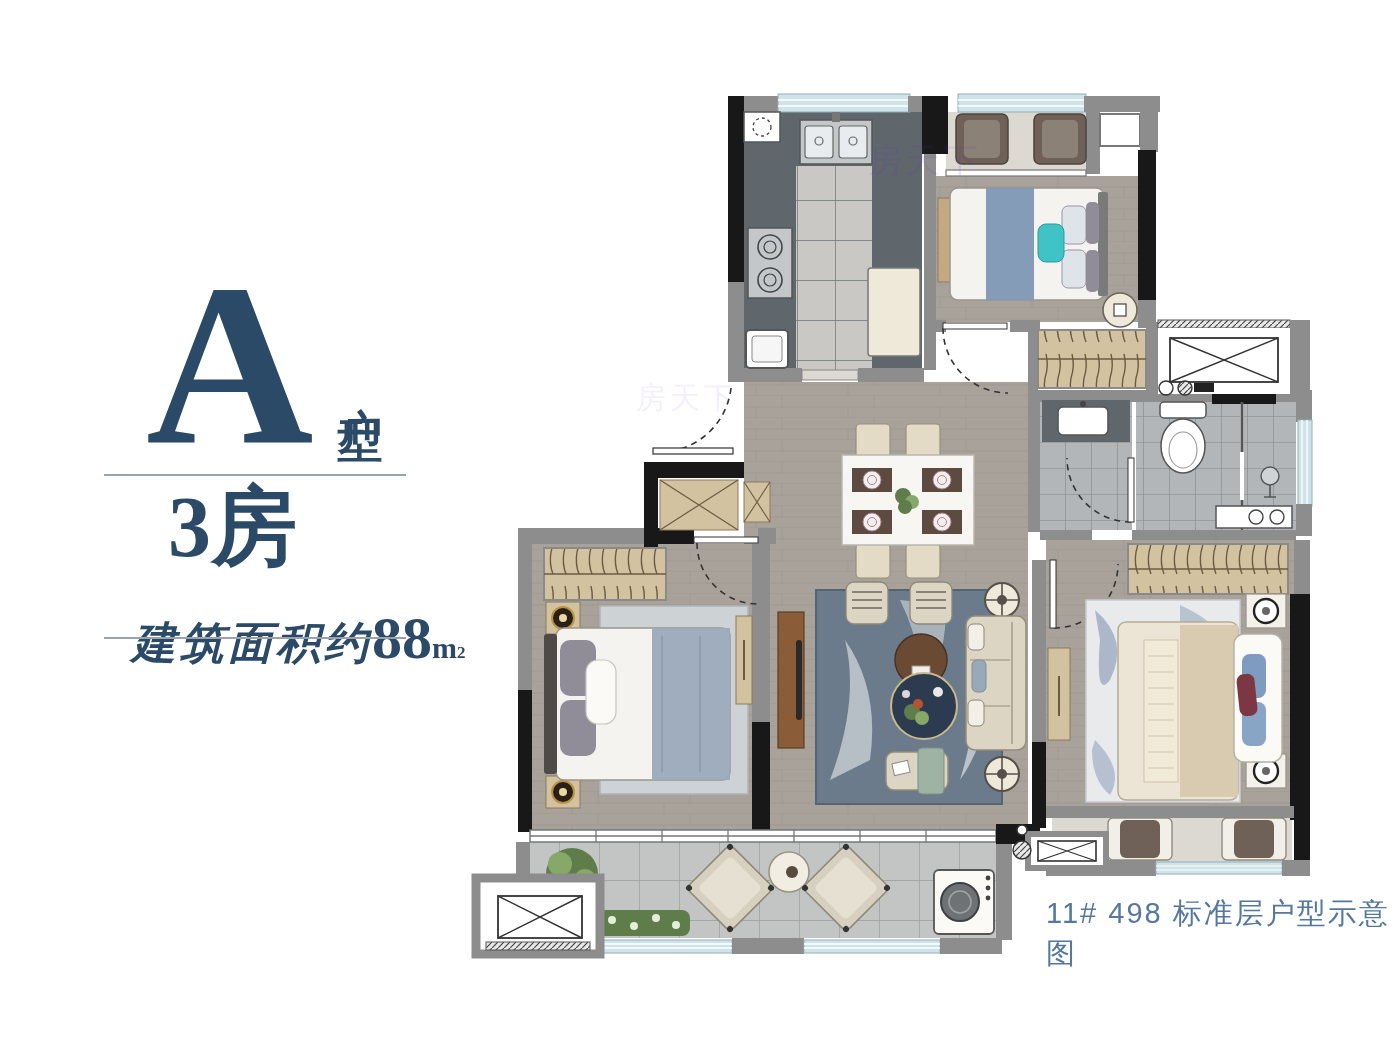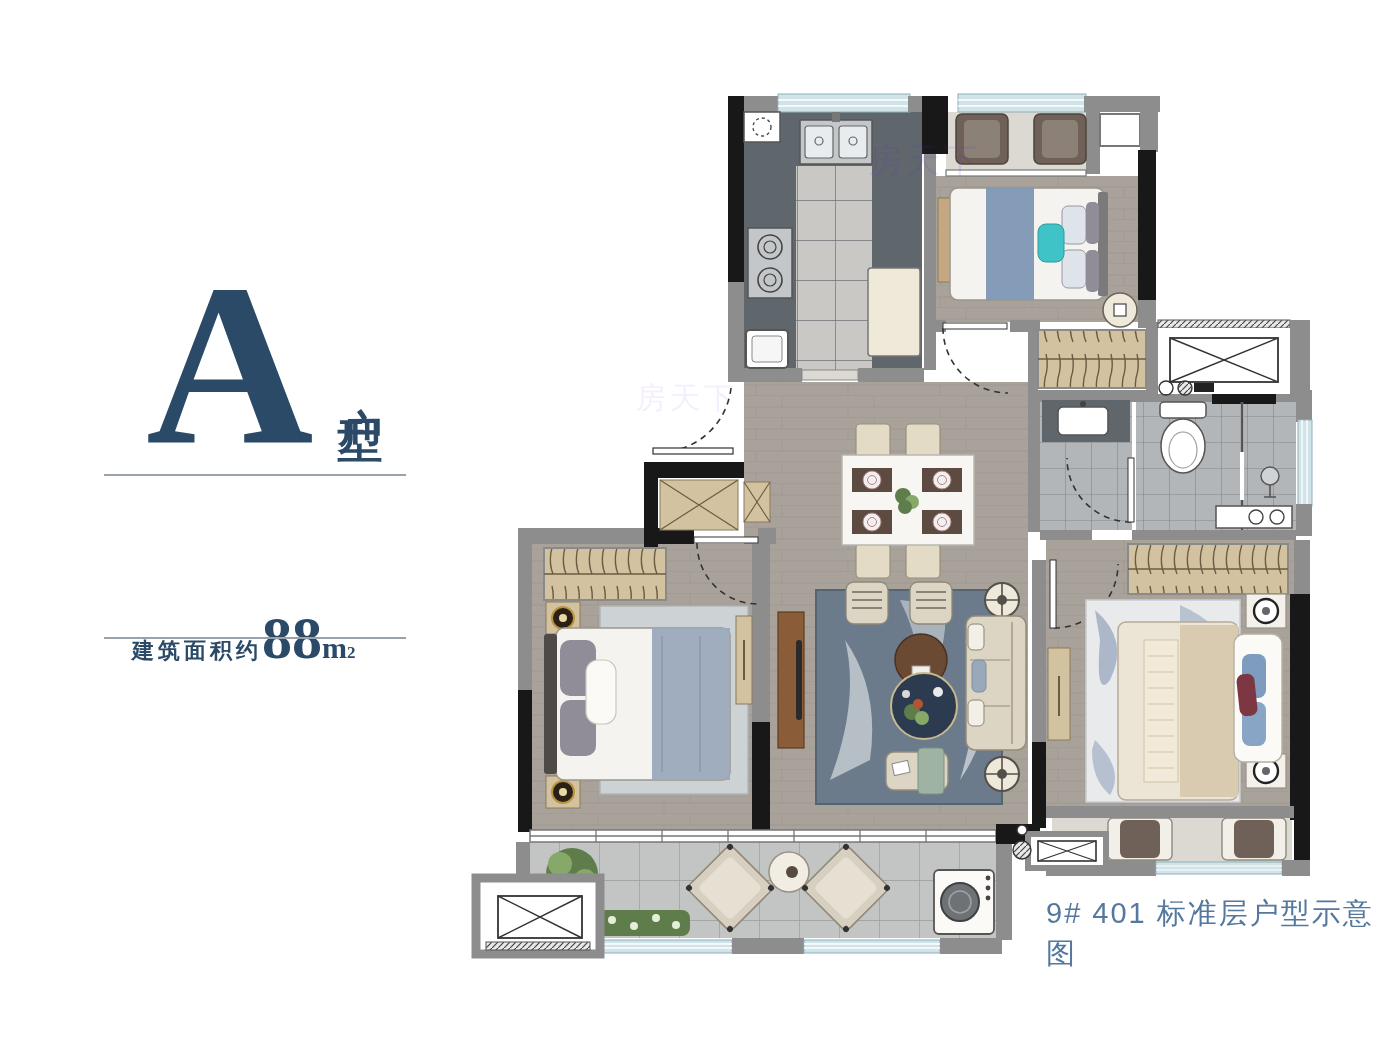--- a/index.html
+++ b/index.html
@@ -8,41 +8,42 @@
   .info{position:absolute;color:var(--accent);}
   .unit-letter{left:146px;top:248px;font-family:"Liberation Serif","DejaVu Serif",serif;
                font-size:232px;line-height:1;font-weight:bold;}
   .unit-label{left:330px;top:370px;font-family:"Liberation Serif","DejaVu Serif",serif;
               font-size:45px;writing-mode:vertical-rl;text-orientation:upright;
               letter-spacing:12px;font-weight:bold;}
   .rooms-label{left:168px;top:484px;font-family:"Liberation Serif","DejaVu Serif",serif;
                font-size:86px;font-weight:bold;line-height:1;}
   .area-line{left:132px;top:572px;display:flex;align-items:baseline;
              font-family:"Liberation Serif","DejaVu Serif",serif;font-weight:bold;}
-  .area-prefix{font-size:22px;letter-spacing:4px;}
+  .area-prefix{font-size:44px;letter-spacing:4px;font-style:italic;}
   .area-value{font-size:60px;line-height:1;margin-top:36px;}
   .area-unit{font-size:30px;}
   .area-sup{font-size:17px;vertical-align:super;}
   .divider{position:absolute;left:104px;width:302px;height:0;border-top:2px solid #9aa3ab;}
   .caption{position:absolute;left:1046px;top:894px;font-size:29px;letter-spacing:2px;
            color:var(--caption-color);}
   .watermark{position:absolute;color:#6d28d9;font-size:34px;letter-spacing:4px;opacity:.10;}
   svg{position:absolute;left:0;top:0;}
   .wg{fill:var(--wall-gray);} .wd{fill:var(--wall-dark);}
   .win{fill:var(--window);stroke:#8fb0ba;stroke-width:1;} .tan{fill:var(--tan);stroke:#8c7b5c;stroke-width:1;}
   .arc{stroke:#333;stroke-width:1.6;fill:none;stroke-dasharray:6 5;}
 </style>
 </head>
 <body>
 
 <div class="stage">
 
   <div class="info unit-letter">A</div>
   <div class="info unit-label">户型</div>
   <div class="divider" style="top:474px;"></div>
+  <div class="info rooms-label">3房</div>
   <div class="info area-line">
     <span class="area-prefix">建筑面积约</span>
       <span class="area-value">88</span>
       <span class="area-unit">m</span>
       <span class="area-sup">2</span>
   </div>
   <div class="divider" style="top:637px;"></div>
 
   <svg width="1400" height="1051" viewBox="0 0 1400 1051">
     <defs>
@@ -475,14 +476,14 @@
       <rect x="1038" y="841" width="58" height="20" fill="none" stroke="#333" stroke-width="1.6"></rect>
       <path d="M1038 841 L1096 861 M1038 861 L1096 841" stroke="#333" stroke-width="1.2"></path>
       <circle cx="1022" cy="850" r="9" fill="url(#hatch)" stroke="#333" stroke-width="1.4"></circle>
       <circle cx="1022" cy="830" r="5" fill="#fff" stroke="#333" stroke-width="1.4"></circle>
     </g>
   </svg>
 
   <div class="watermark" style="left:868px;top:138px;">房天下</div>
   <div class="watermark" style="left:636px;top:378px;font-size:30px;opacity:.07;">房天下</div>
 
-  <div class="caption">9# 401 标准层户型示意图</div>
+  <div class="caption">11# 498 标准层户型示意图</div>
 </div>
 
 </body></html>

